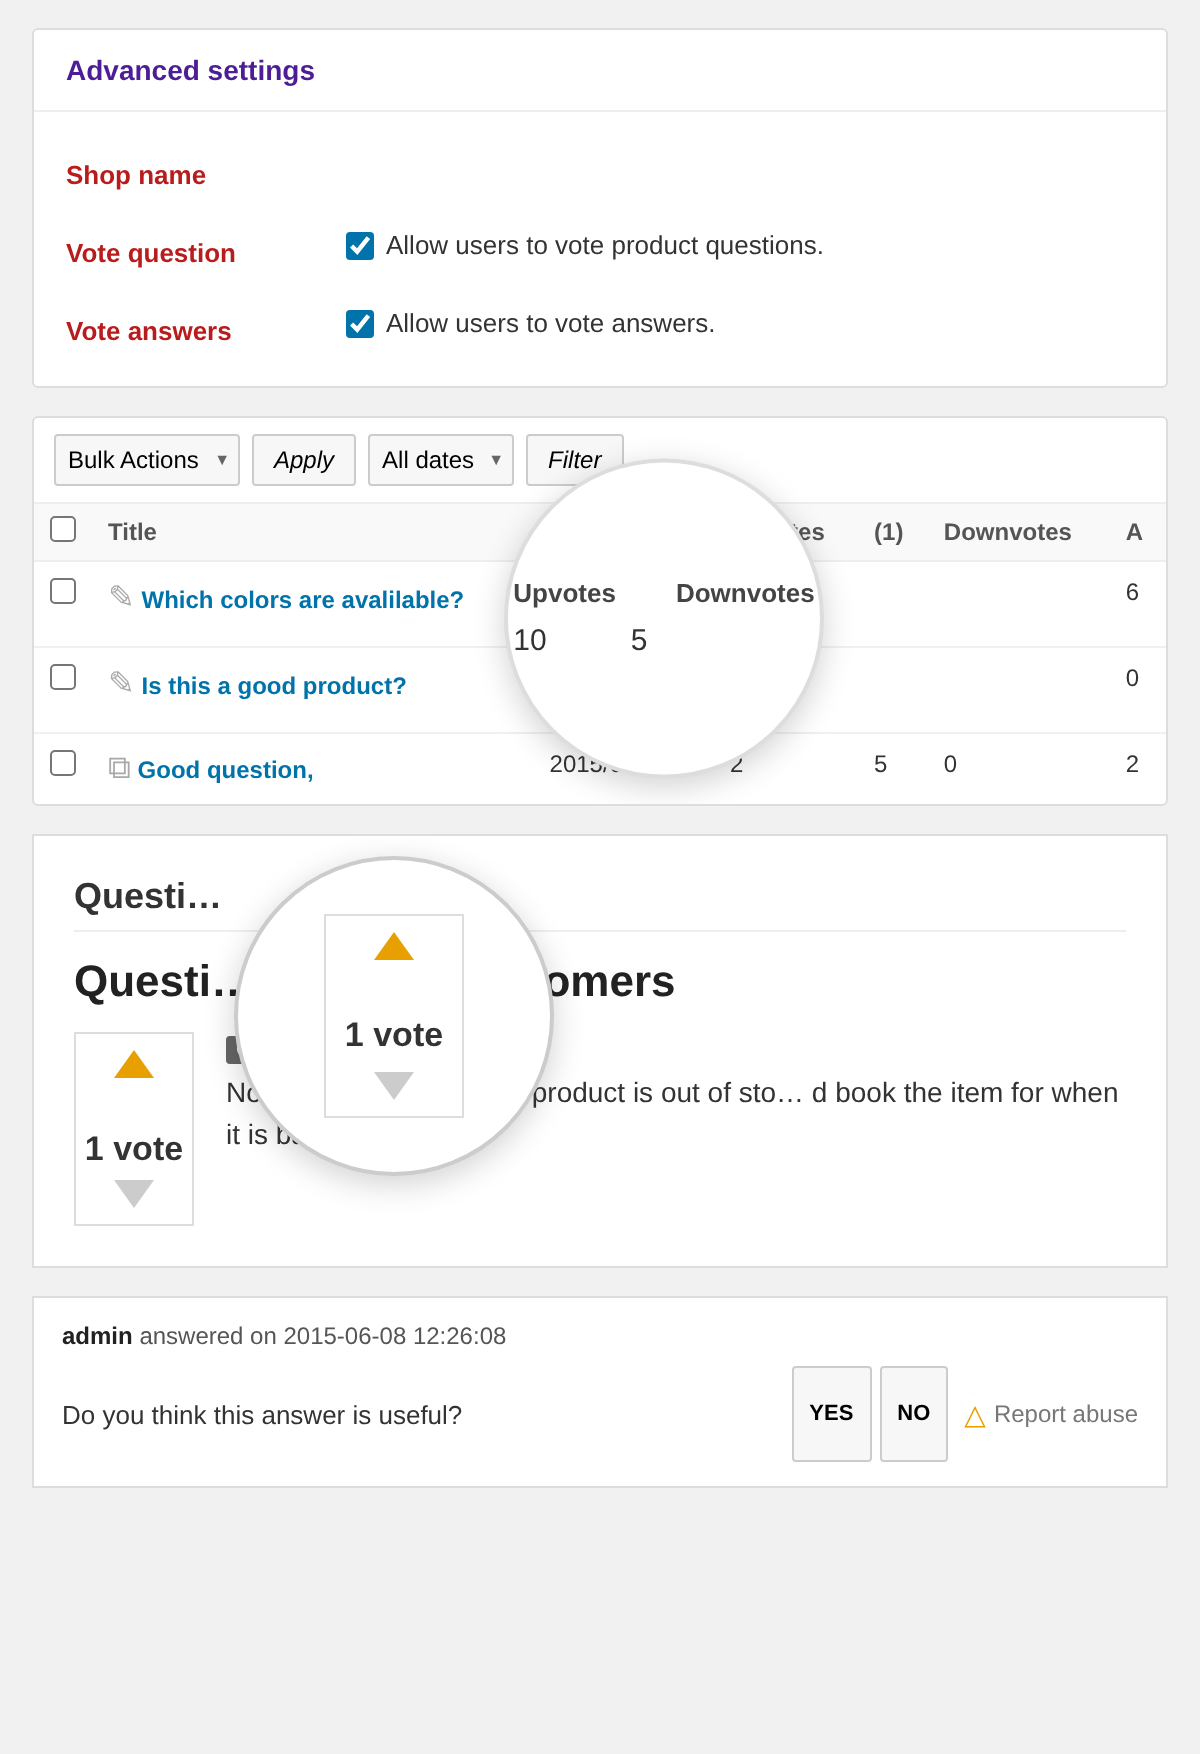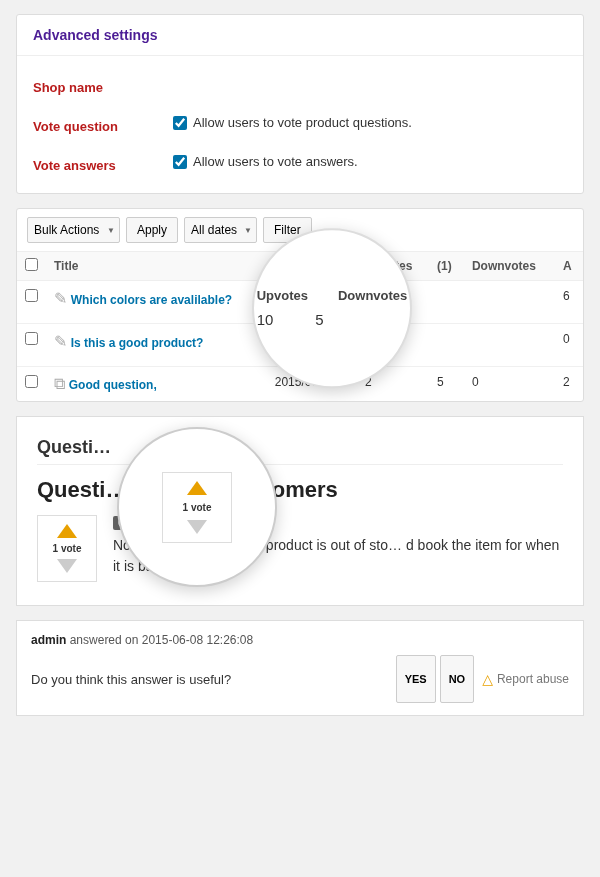--- a/index.html
+++ b/index.html
@@ -121,20 +121,21 @@
     }
 
     .btn-small {
       border: 1px solid #ccc;
       background: #f7f7f7;
       padding: 3px 10px;
       font-size: 12px;
       border-radius: 2px;
       cursor: pointer;
       height: 26px;
+      font-style: italic;
     }
 
     .data-table {
       width: 100%;
       border-collapse: collapse;
       font-size: 12px;
     }
 
     .data-table th {
       text-align: left;
@@ -259,24 +260,25 @@
     .vote-arrow-down {
       width: 0;
       height: 0;
       border-left: 10px solid transparent;
       border-right: 10px solid transparent;
       border-top: 14px solid #ccc;
       cursor: pointer;
     }
 
     .vote-count {
-      font-size: 10px;
+      font-size: 17px;
       font-weight: 600;
       text-align: center;
       line-height: 1.3;
+      margin-top: 21px;
     }
 
     .preview-text {
       flex: 1;
     }
 
     .answer-label {
       display: inline-block;
       background: #e8a000;
       color: #fff;

